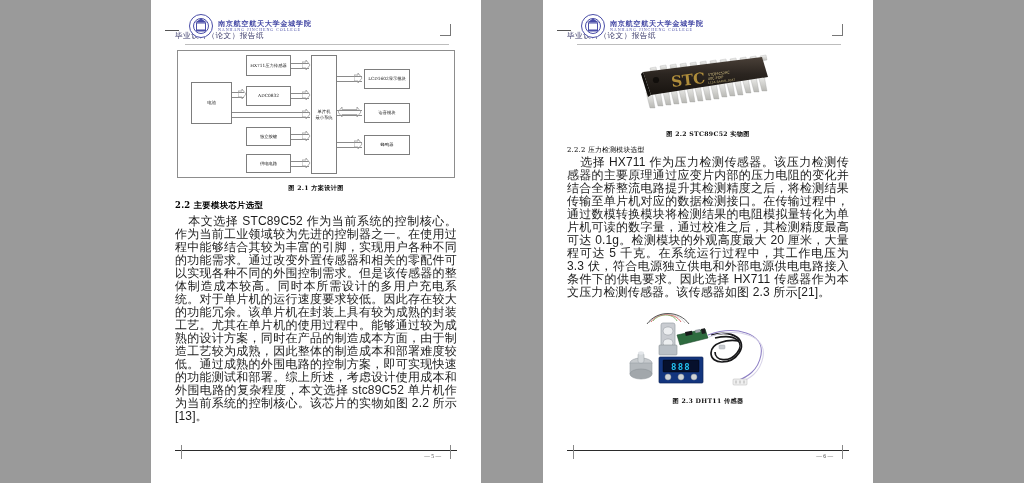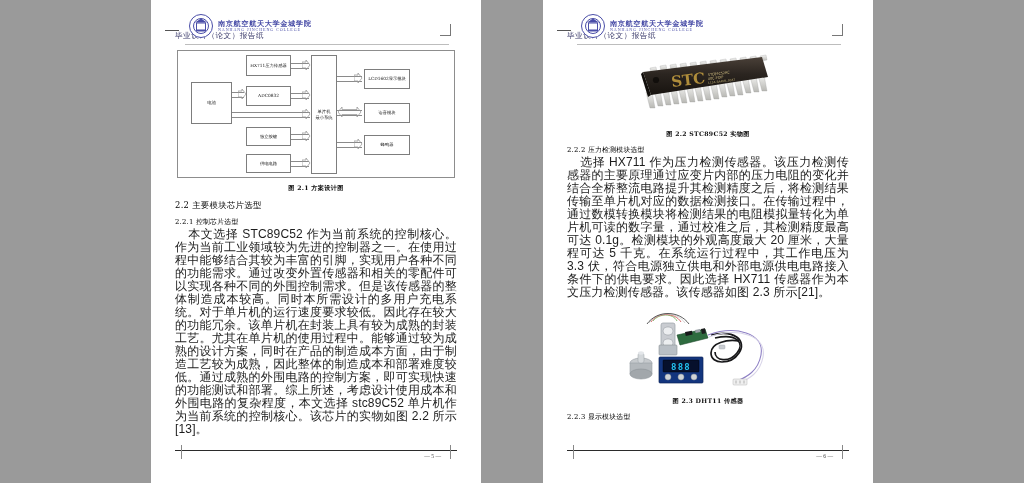--- a/index.html
+++ b/index.html
@@ -121,21 +121,21 @@
   p.body {
     font-size: 12px;
     line-height: 13px;
     color: #1c1c1c;
     text-align: justify;
     text-indent: 13.2px;
     letter-spacing: 0.15px;
     font-family: Liberation Sans, sans-serif;
   }
   h2.sec {
-    font-size: 8.4px; font-weight: normal; color: #000;
+    font-size: 8.4px; font-weight: bold; color: #000;
     margin: 7px 0 4px 0;
     letter-spacing: 0.3px;
     font-family: "DejaVu Serif", serif;
   }
   h3.subsec {
     font-size: 6.9px; font-weight: normal; color: #000;
     margin: 6px 0 1px 0;
     letter-spacing: 0.2px;
     font-family: "DejaVu Serif", serif;
   }
@@ -281,21 +281,20 @@
           </svg>
         <svg class="hollow-arrow" style="left:176px; top:88px;" width="9" height="11">
             <polygon points="0,2 4,2 4,0 8,5 4,10 4,8 0,8" fill="none" stroke="#9a9a9a" stroke-width="0.8"></polygon>
           </svg>
       </div>
 
       <div class="fig-caption">图 2.1 方案设计图</div>
 
       <h2 class="sec">2.2 主要模块芯片选型</h2>
 
-      <h3 class="subsec">2.2.1 控制芯片选型</h3>
       <p class="body">本文选择 STC89C52 作为当前系统的控制核心。作为当前工业领域较为先进的控制器之一。在使用过程中能够结合其较为丰富的引脚，实现用户各种不同的功能需求。通过改变外置传感器和相关的零配件可以实现各种不同的外围控制需求。但是该传感器的整体制造成本较高。同时本所需设计的多用户充电系统。对于单片机的运行速度要求较低。因此存在较大的功能冗余。该单片机在封装上具有较为成熟的封装工艺。尤其在单片机的使用过程中。能够通过较为成熟的设计方案，同时在产品的制造成本方面，由于制造工艺较为成熟，因此整体的制造成本和部署难度较低。通过成熟的外围电路的控制方案，即可实现快速的功能测试和部署。综上所述，考虑设计使用成本和外围电路的复杂程度，本文选择 stc89C52 单片机作为当前系统的控制核心。该芯片的实物如图 2.2 所示[13]。</p>
     </div>
 
     <div class="pg-footer">
       <div class="ftr-tick-l"></div>
       <div class="ftr-tick-r"></div>
       <div class="ftr-rule"></div>
       <div class="page-num">— 5 —</div>
     </div>
   </div>
@@ -439,21 +438,20 @@
             <rect x="120" y="75.5" width="2" height="3" fill="#d0d0d0"></rect>
             <rect x="124" y="75.5" width="2" height="3" fill="#d0d0d0"></rect>
             <rect x="128" y="75.5" width="2" height="3" fill="#d0d0d0"></rect>
           </g>
 
           <rect x="104" y="40" width="6" height="4" rx="1" fill="#c9ccd1" stroke="#9aa0a6" stroke-width="0.4"></rect>
         </svg>
       </div>
       <div class="fig-caption">图 2.3 DHT11 传感器</div>
 
-      <h3 class="subsec">2.2.3 显示模块选型</h3>
     </div>
 
     <div class="pg-footer">
       <div class="ftr-tick-l"></div>
       <div class="ftr-tick-r"></div>
       <div class="ftr-rule"></div>
       <div class="page-num">— 6 —</div>
     </div>
   </div>
 

